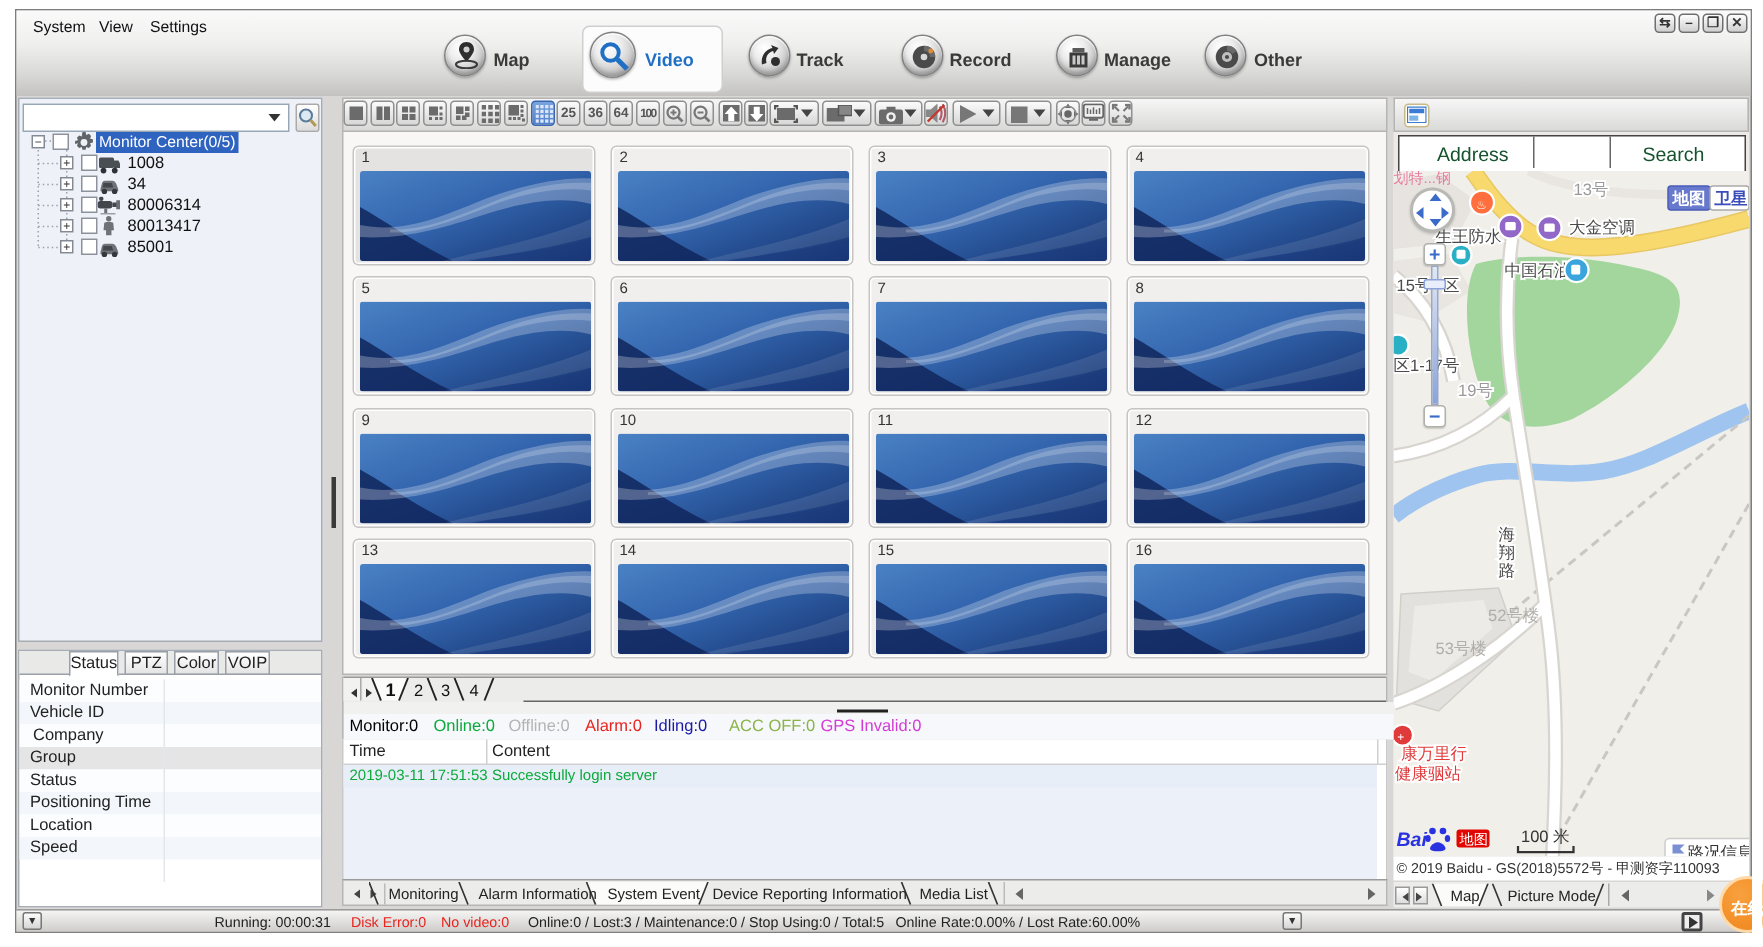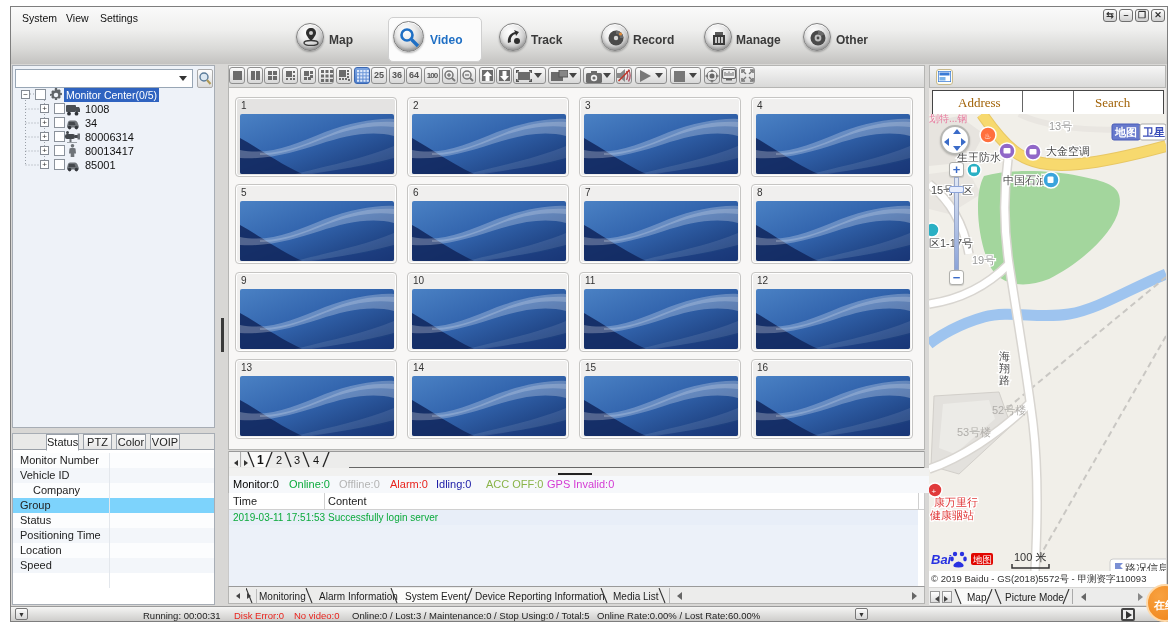--- a/index.html
+++ b/index.html
@@ -31,21 +31,21 @@
 .cellimg{position:absolute;left:4px;top:16px;width:154px;height:60px;border-radius:2px;overflow:hidden}
 
 #pagetabs{position:absolute;left:228px;top:451px;width:697px;height:17px;background:#ececeb;border-left:1px solid #b5b5b3;border-right:1px solid #b5b5b3}
 
 #statline{position:absolute;left:228px;top:468px;width:809px;height:25px;background:linear-gradient(#f1f1f0 0 8px,#f6f8fb 8px);border-left:1px solid #b5b5b3;border-right:1px solid #b5b5b3;font-size:11px}
 #tblhead{position:absolute;left:228px;top:493px;width:697px;height:17px;background:#fff;border:1px solid #c9c9c9;border-width:0 1px;font-size:11px;color:#222}
 #tblbody{position:absolute;left:228px;top:510px;width:697px;height:76px;background:#ecf1f9;border:1px solid #c9c9c9;border-width:0 1px;font-size:10px}
 #btabs{position:absolute;left:228px;top:586px;width:697px;height:18px;background:#ececeb;border:1px solid #b5b5b3;border-top:1px solid #9a9a9a;font-size:10px}
 
 #rtool{position:absolute;left:929px;top:65px;width:237px;height:23px;background:linear-gradient(#f6f6f6,#dadad9);border:1px solid #b5b5b3}
-#addrrow{position:absolute;left:932px;top:90px;width:232px;height:36px;background:#fff;border:1px solid #444;font-family:Liberation Serif, serif;font-size:13px;color:#a16207}
+#addrrow{position:absolute;left:932px;top:90px;width:232px;height:36px;background:#fff;border:1px solid #444;font-family:Liberation Sans, sans-serif;font-size:13px;color:#14532d}
 #raddrbg{position:absolute;left:929px;top:88px;width:237px;height:27px;background:#ece9e6}
 #mapbox{position:absolute;left:929px;top:114px;width:237px;height:457px;overflow:hidden;background:#f3f1ec}
 #crow{position:absolute;left:929px;top:571px;width:237px;height:16px;background:#fff;font-size:9.5px;color:#333;overflow:hidden;padding:2px 4px 0 2px}
 #rtabs{position:absolute;left:929px;top:588px;width:237px;height:17px;background:#ececeb;font-size:11px}
 
 #sbar{position:absolute;left:11px;top:606px;width:1156px;height:15px;background:linear-gradient(#f5f5f4,#cecdcb);border-top:1px solid #9b9b9b;font-size:9.5px;color:#222}
 .sbtn{position:absolute;top:1px;width:13px;height:12px;border:1px solid #777;border-radius:2px;background:linear-gradient(#fcfcfc,#d5d5d5);font-size:7px;text-align:center;line-height:11px;color:#333}
 </style>
 </head>
 <body>
@@ -219,22 +219,22 @@
 </div>
 
 <div id="ppanel">
 <div style="position:absolute;left:0;top:0;width:201px;height:16px;background:#e9e9e8;border-bottom:1px solid #9aa0a8"></div>
 <div class="ptab" style="left:33px;width:33px;background:#fff;border-bottom:1px solid #fff;height:17px;font-weight:normal">Status</div>
 <div class="ptab" style="left:70px;width:29px">PTZ</div>
 <div class="ptab" style="left:103px;width:30px">Color</div>
 <div class="ptab" style="left:137px;width:30px">VOIP</div>
 <div class="prow" style="top:19px;background:#fcfdfe"><span style="margin-left:7px">Monitor Number</span></div>
 <div class="prow" style="top:34px;background:#f3f6fa"><span style="margin-left:7px">Vehicle ID</span></div>
-<div class="prow" style="top:49px;background:#fcfdfe"><span style="margin-left:20px">Company</span></div>
-<div class="prow" style="top:64px;background:#7dd3fc"><span style="margin-left:7px">Group</span></div>
+<div class="prow" style="top:49px;background:#fcfdfe"><span style="margin-left:9px">Company</span></div>
+<div class="prow" style="top:64px;background:#e5e5e5"><span style="margin-left:7px">Group</span></div>
 <div class="prow" style="top:79px;background:#fcfdfe"><span style="margin-left:7px">Status</span></div>
 <div class="prow" style="top:94px;background:#f3f6fa"><span style="margin-left:7px">Positioning Time</span></div>
 <div class="prow" style="top:109px;background:#fcfdfe"><span style="margin-left:7px">Location</span></div>
 <div class="prow" style="top:124px;background:#f3f6fa"><span style="margin-left:7px">Speed</span></div>
 <div style="position:absolute;left:96px;top:19px;width:1px;height:135px;background:#e3e7ec"></div>
 </div>
 
 <div class="abs" style="left:221px;top:318px;width:3px;height:34px;background:#3a3a3a"></div>
 
 <div id="ctoolbar"></div>

